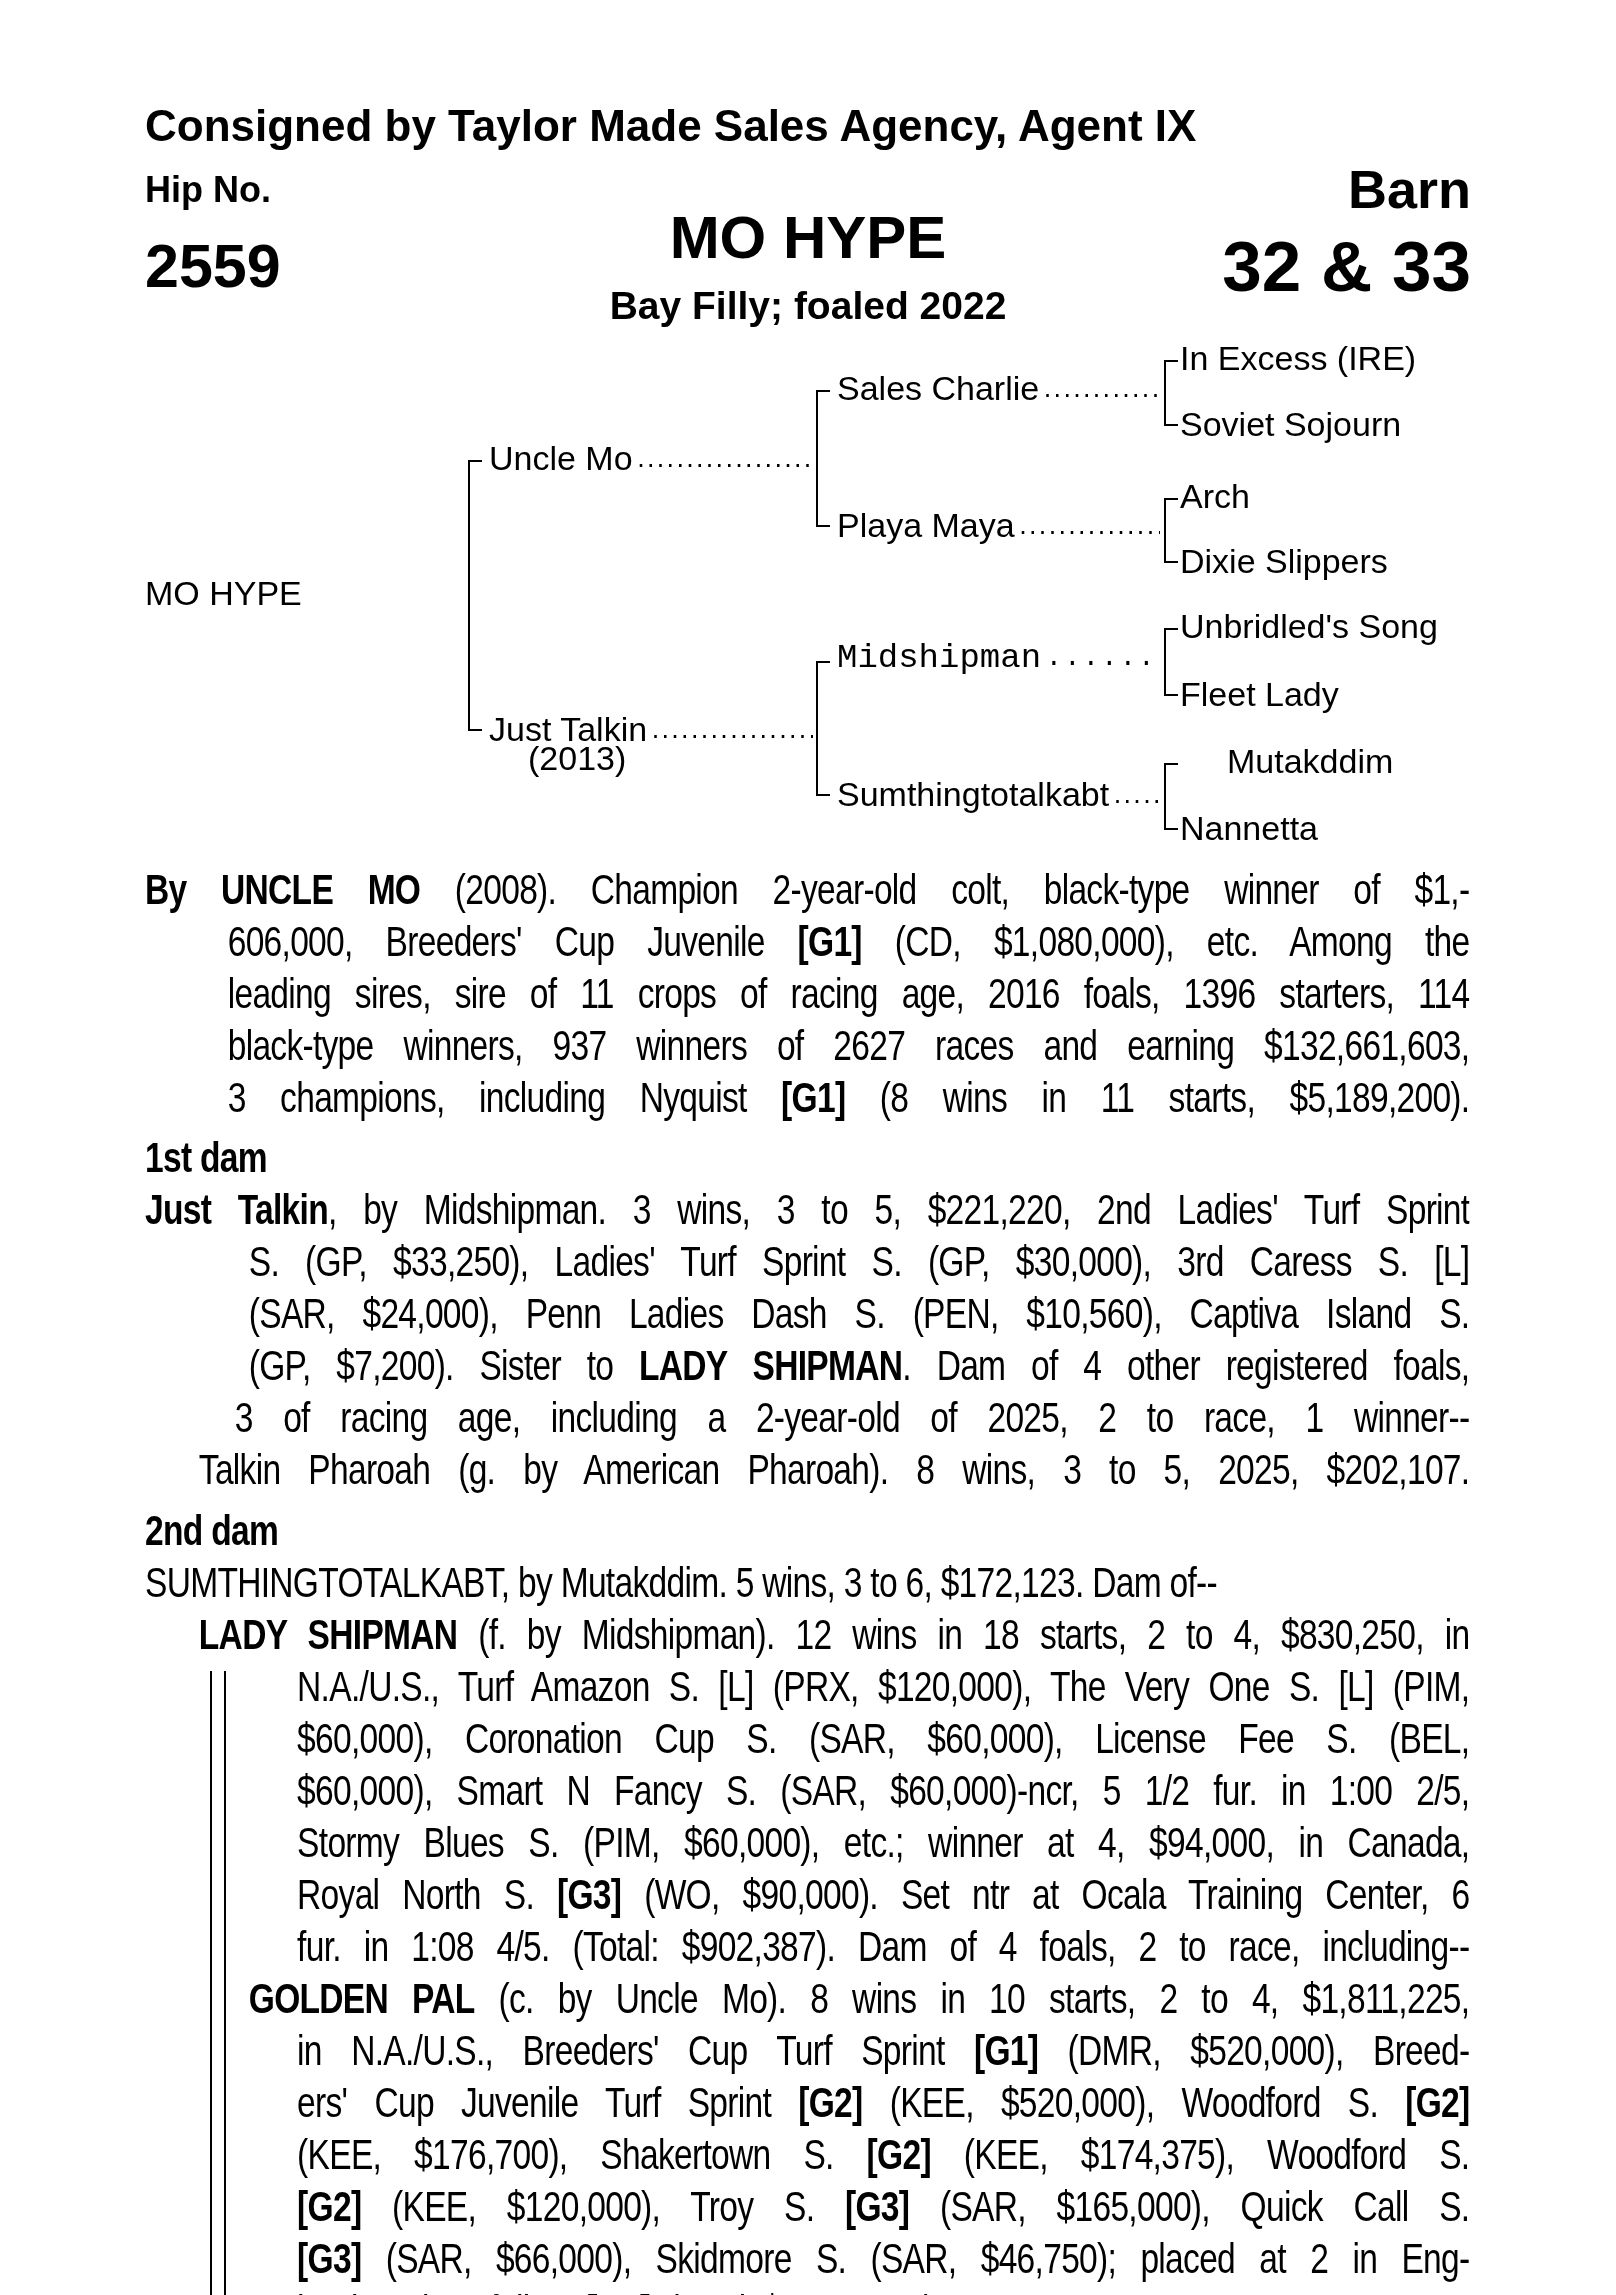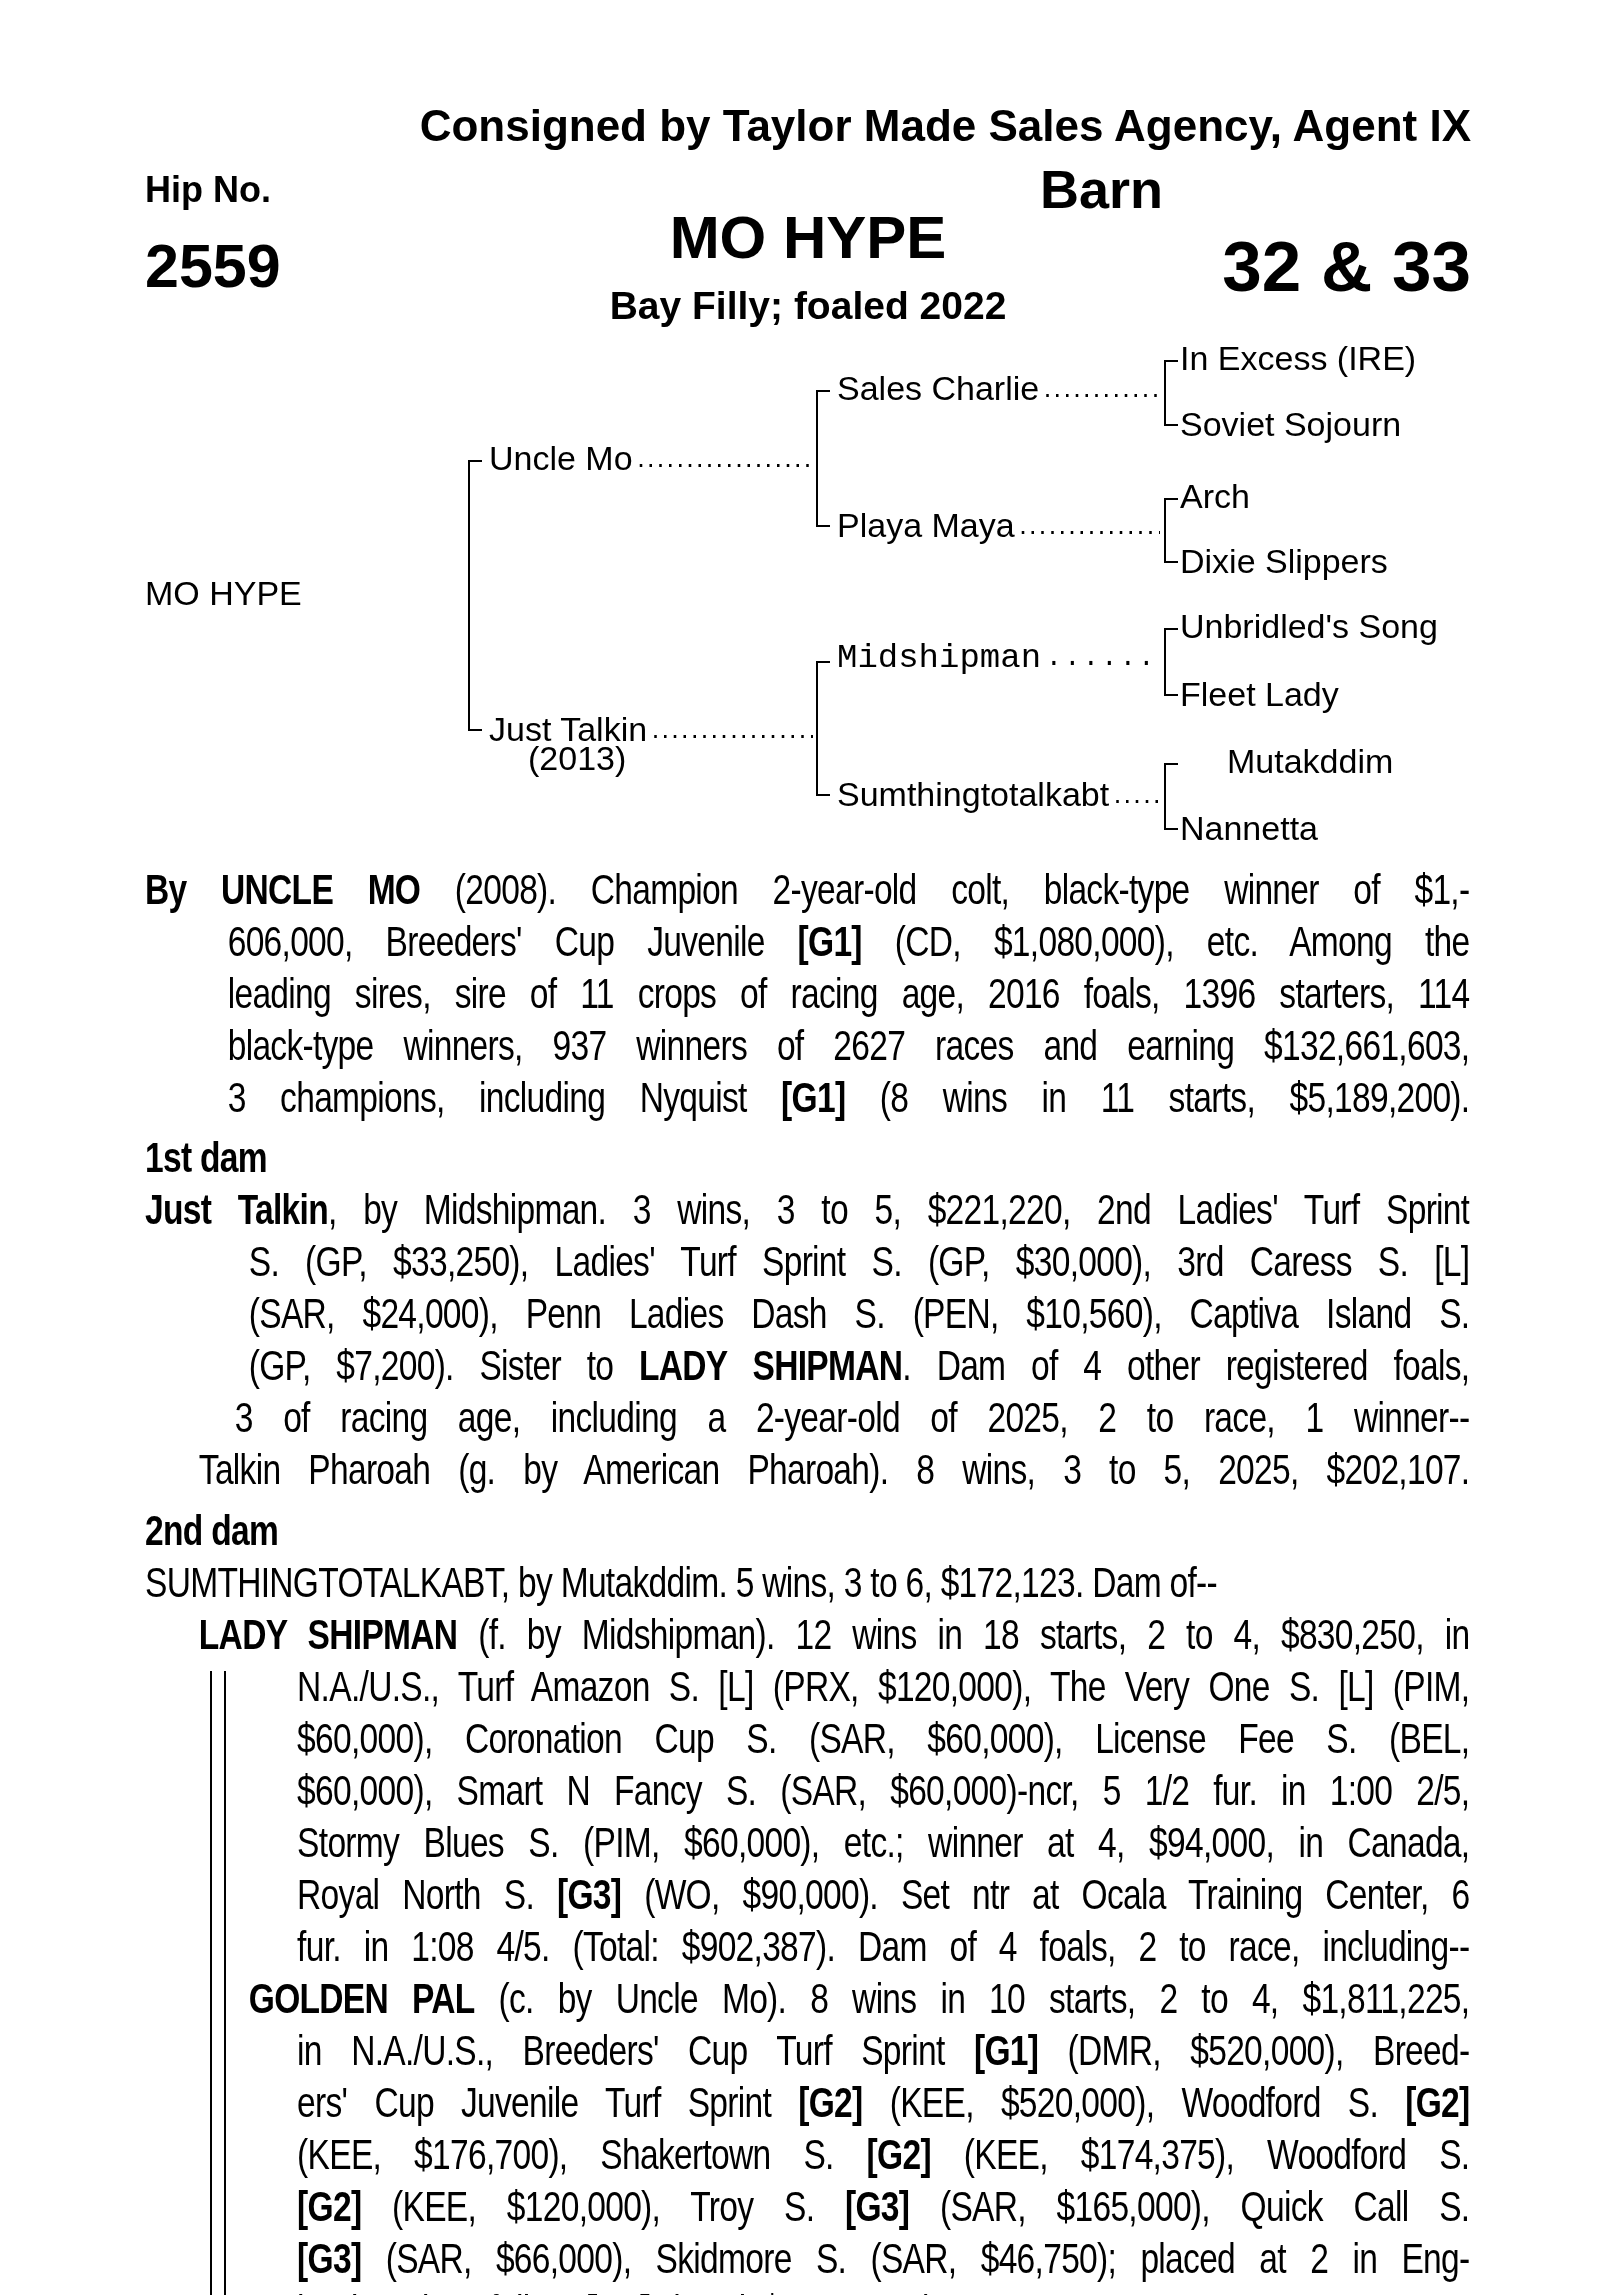--- a/index.html
+++ b/index.html
@@ -1,22 +1,22 @@
 <!DOCTYPE html>
 <html style="font-size:7.3px"><head>
 <meta charset="utf-8">
 <style>
   html,body{margin:0;padding:0;background:#888;}
   #page{position:relative;width:1616px;height:3227px;background:#ffffff;overflow:hidden;
         font-family:"Liberation Sans","DejaVu Sans",sans-serif;color:#000;}
   .hdr{position:absolute;font-weight:bold;white-space:nowrap;}
-  .consign{left:145px;top:102px;width:1326px;text-align:right;font-size:44px;line-height:48px;}
+  .consign{left:145px;top:102px;width:1326px;text-align:left;font-size:44px;line-height:48px;}
   .hip-label{left:145px;top:161px;font-size:36px;line-height:57px;}
   .hip-number{left:145px;top:235px;font-size:61px;line-height:63px;}
-  .barn-label{left:1040px;top:161px;width:369px;font-size:54px;line-height:57px;}
+  .barn-label{left:1102px;top:161px;width:369px;text-align:right;font-size:54px;line-height:57px;}
   .barn-number{left:1102px;top:235px;width:369px;text-align:right;font-size:71px;line-height:63px;}
   .title{left:145px;top:207px;width:1326px;text-align:center;font-size:60px;line-height:62px;}
   .subtitle{left:145px;top:284px;width:1326px;text-align:center;font-size:39px;line-height:43px;}
 
   
   .pentry{position:absolute;font-size:34px;line-height:36px;white-space:nowrap;display:flex;align-items:baseline;}
   .pentry .pname{white-space:nowrap;}
   .pentry .pleader{flex:1 1 auto;overflow:hidden;white-space:nowrap;font-size:27px;letter-spacing:2.3px;
                    align-self:flex-end;padding-bottom:1.8px;margin-left:4.6px;}
   .bracket{position:absolute;border-left:2.3px solid #000;}

